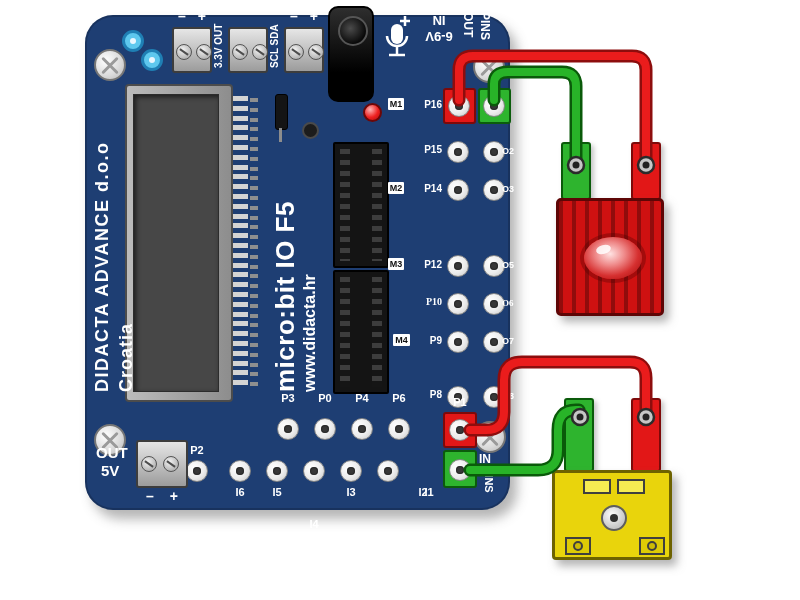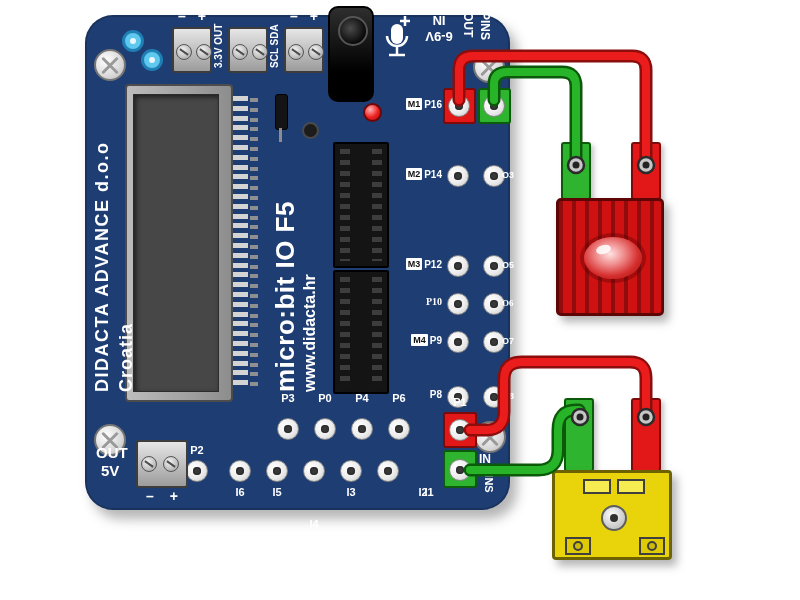--- a/index.html
+++ b/index.html
@@ -67,21 +67,21 @@
   .led{position:absolute;left:363px;top:103px;width:19px;height:19px;border-radius:50%;box-sizing:border-box;
     background:radial-gradient(circle at 35% 30%,#ffb3b3,#ee2020 55%,#a90c0c);border:2px solid #6e0707;}
   .dip{position:absolute;background:#141414;border:2px solid #000;border-radius:2px;box-sizing:border-box;}
   .dip::before,.dip::after{content:"";position:absolute;top:5px;bottom:5px;width:10px;
     background:repeating-linear-gradient(180deg,#3d3d3d 0 5px,#151515 5px 11px);}
   .dip::before{left:5px;} .dip::after{right:5px;}
 
   
   .io-row{position:absolute;left:408px;width:110px;height:22px;}
   .mp{position:absolute;left:0;top:3px;width:34px;display:flex;justify-content:flex-end;
-    align-items:center;gap:2px;}
+    align-items:center;gap:20px;}
   .mbox{background:#fff;color:#101010;font-size:9px;font-weight:bold;padding:0 2px;
     line-height:12px;border-radius:1px;}
   .plabel{color:#fff;font-size:10px;font-weight:bold;}
   .pin.p-col{left:39px;top:0;} .pin.o-col{left:75px;top:0;}
   .olabel{position:absolute;left:94px;top:5px;font-size:9px;font-weight:bold;color:#fff;}
 
   
   .jack{position:absolute;left:328px;top:6px;width:46px;height:96px;border-radius:10px;
     background:linear-gradient(180deg,#2e2e2e,#000 70%);border:2px solid #000;box-sizing:border-box;}
   .jack::after{content:"";position:absolute;left:8px;top:8px;width:26px;height:26px;border-radius:50%;
@@ -192,21 +192,29 @@
   <div class="led"></div>
   <div class="dip" style="left:333px;top:142px;width:56px;height:126px;"></div>
   <div class="dip" style="left:333px;top:270px;width:56px;height:124px;"></div>
 
   <div class="io-row" style="top:95px;">
     <div class="mp">
       <span class="mbox">M1</span>
       <span class="plabel">P16</span>
     </div>
   </div>
-  <div class="io-row" style="top:165px;text-align:right;">
+  <div class="io-row" style="top:141px;">
+    <div class="mp">
+      <span class="plabel">P15</span>
+    </div>
+    <div class="pin p-col"></div>
+    <div class="pin o-col"></div>
+    <span class="olabel">O2</span>
+  </div>
+  <div class="io-row" style="top:179px;text-align:right;">
     <div class="mp">
       <span class="mbox">M2</span>
       <span class="plabel">P14</span>
     </div>
     <div class="pin p-col"></div>
     <div class="pin o-col"></div>
     <span class="olabel">O3</span>
   </div>
   <div class="io-row" style="top:255px;">
     <div class="mp">

